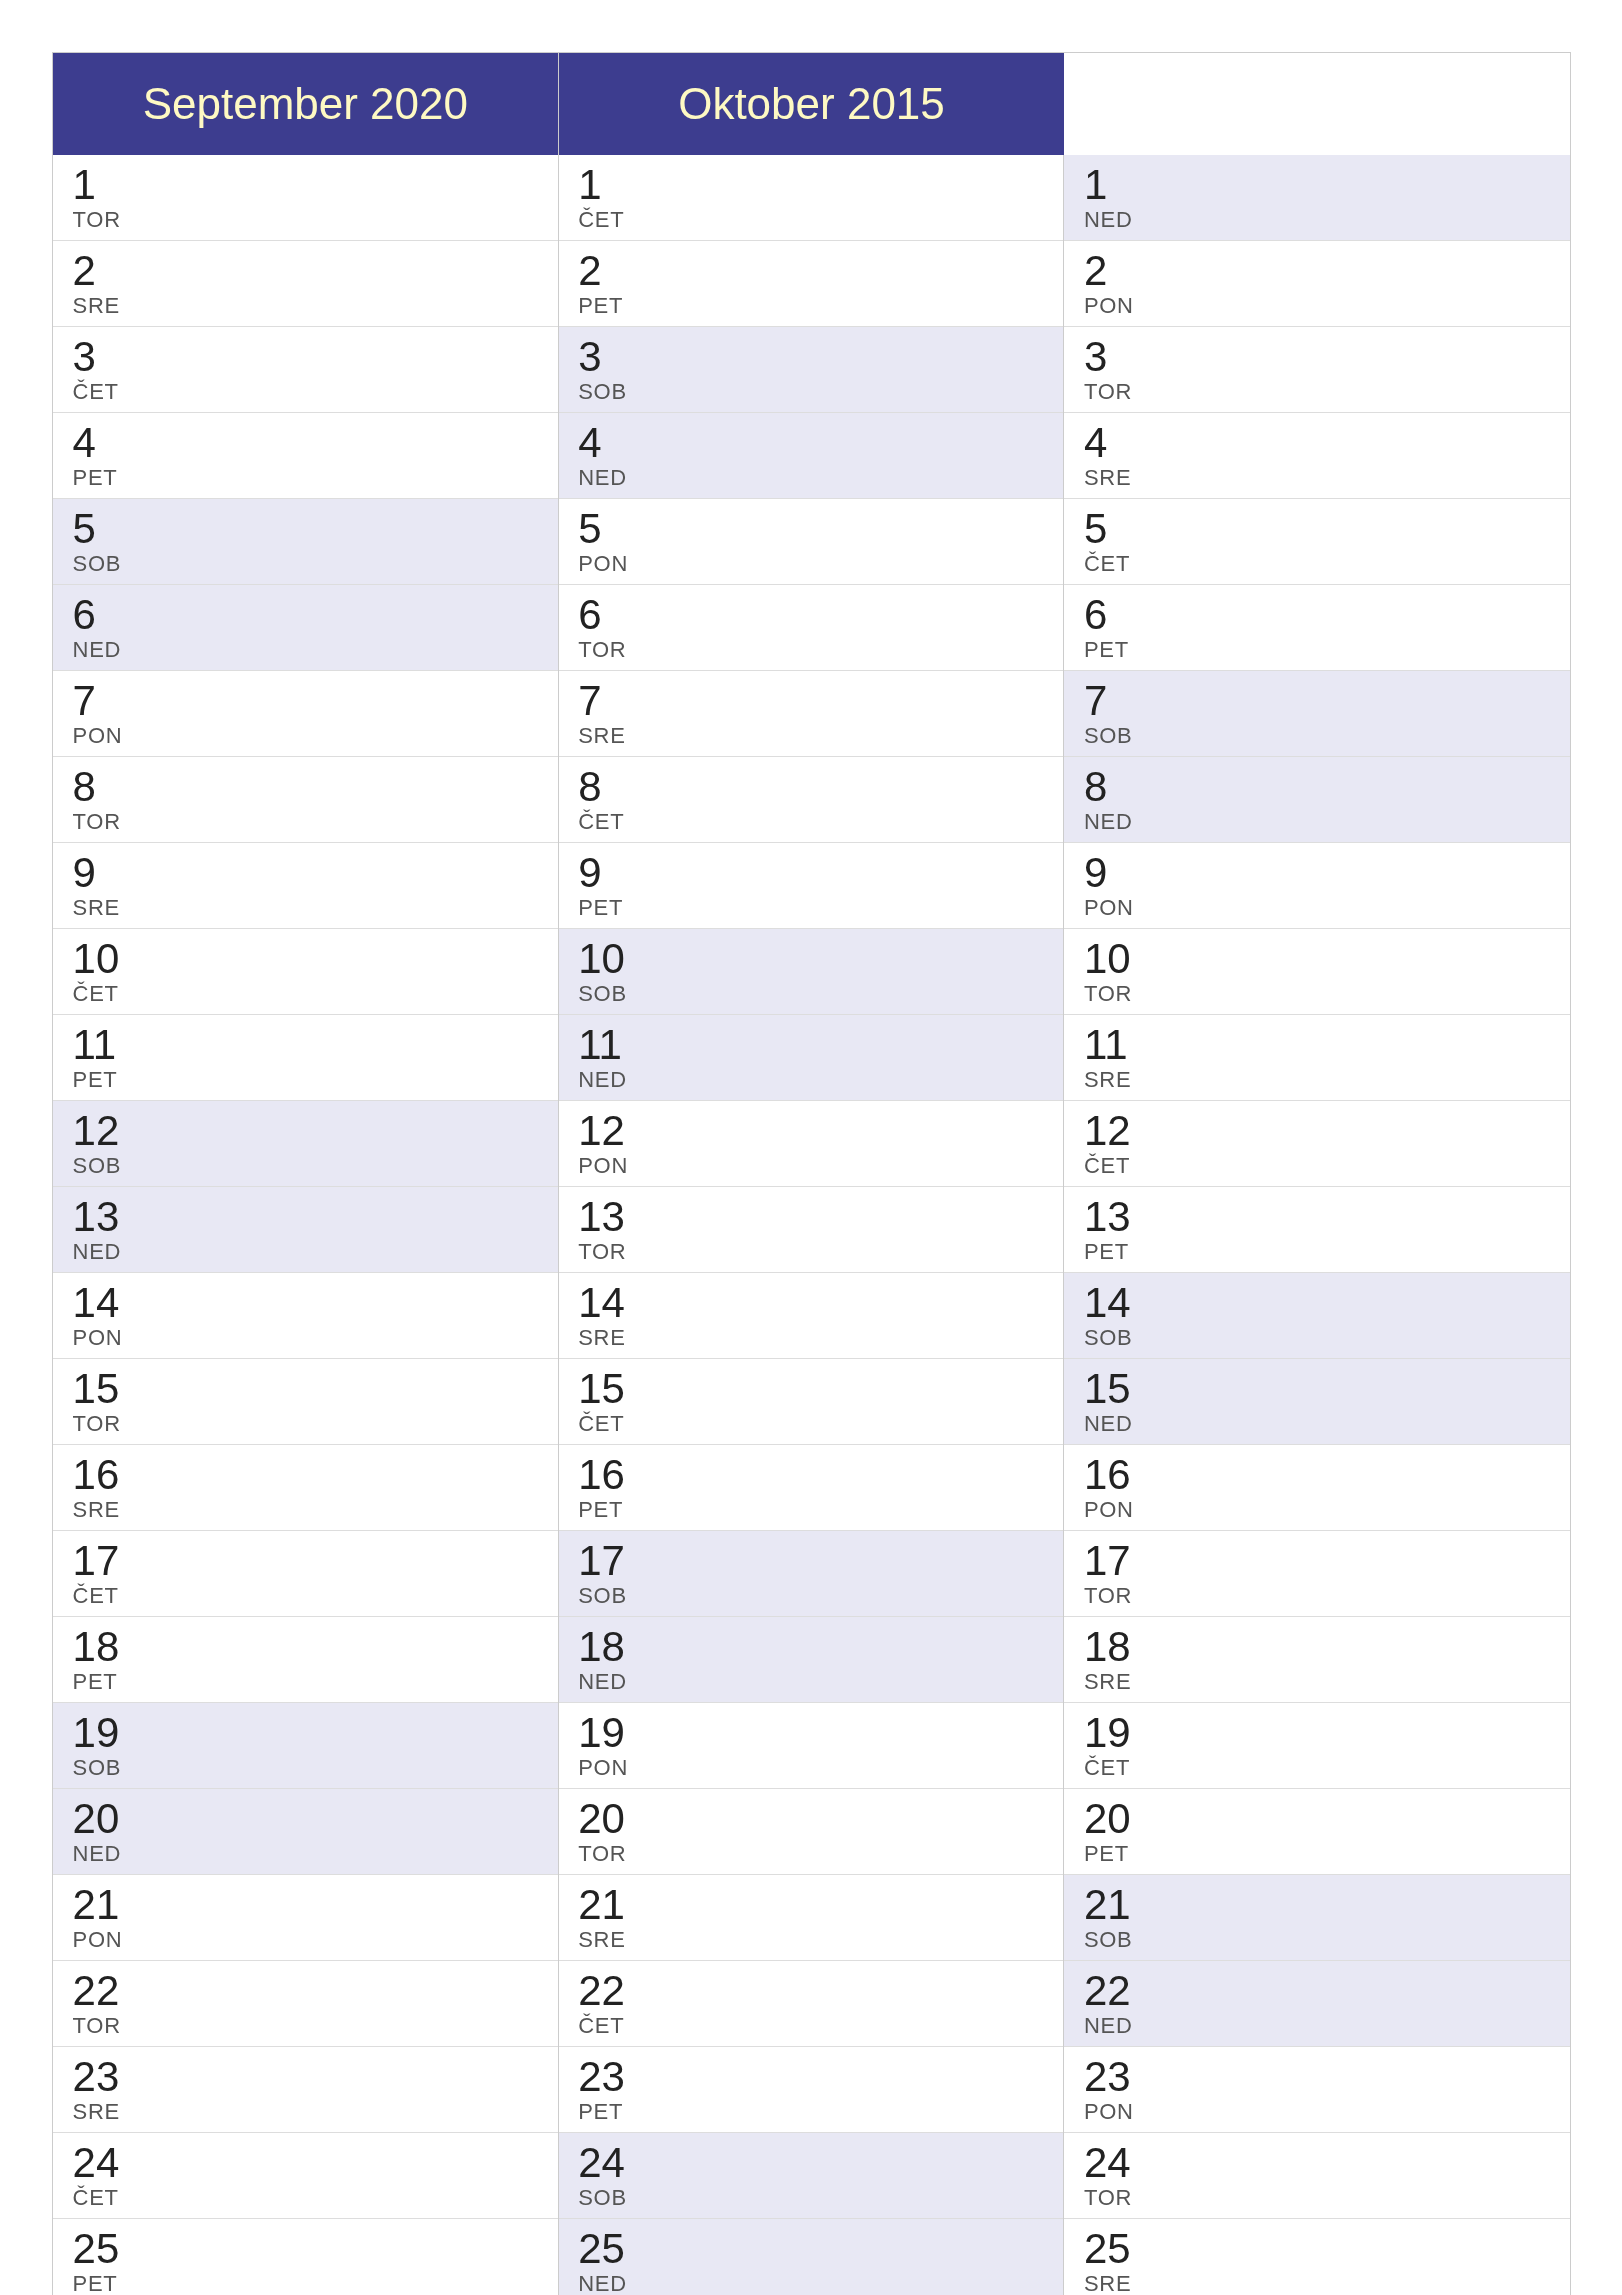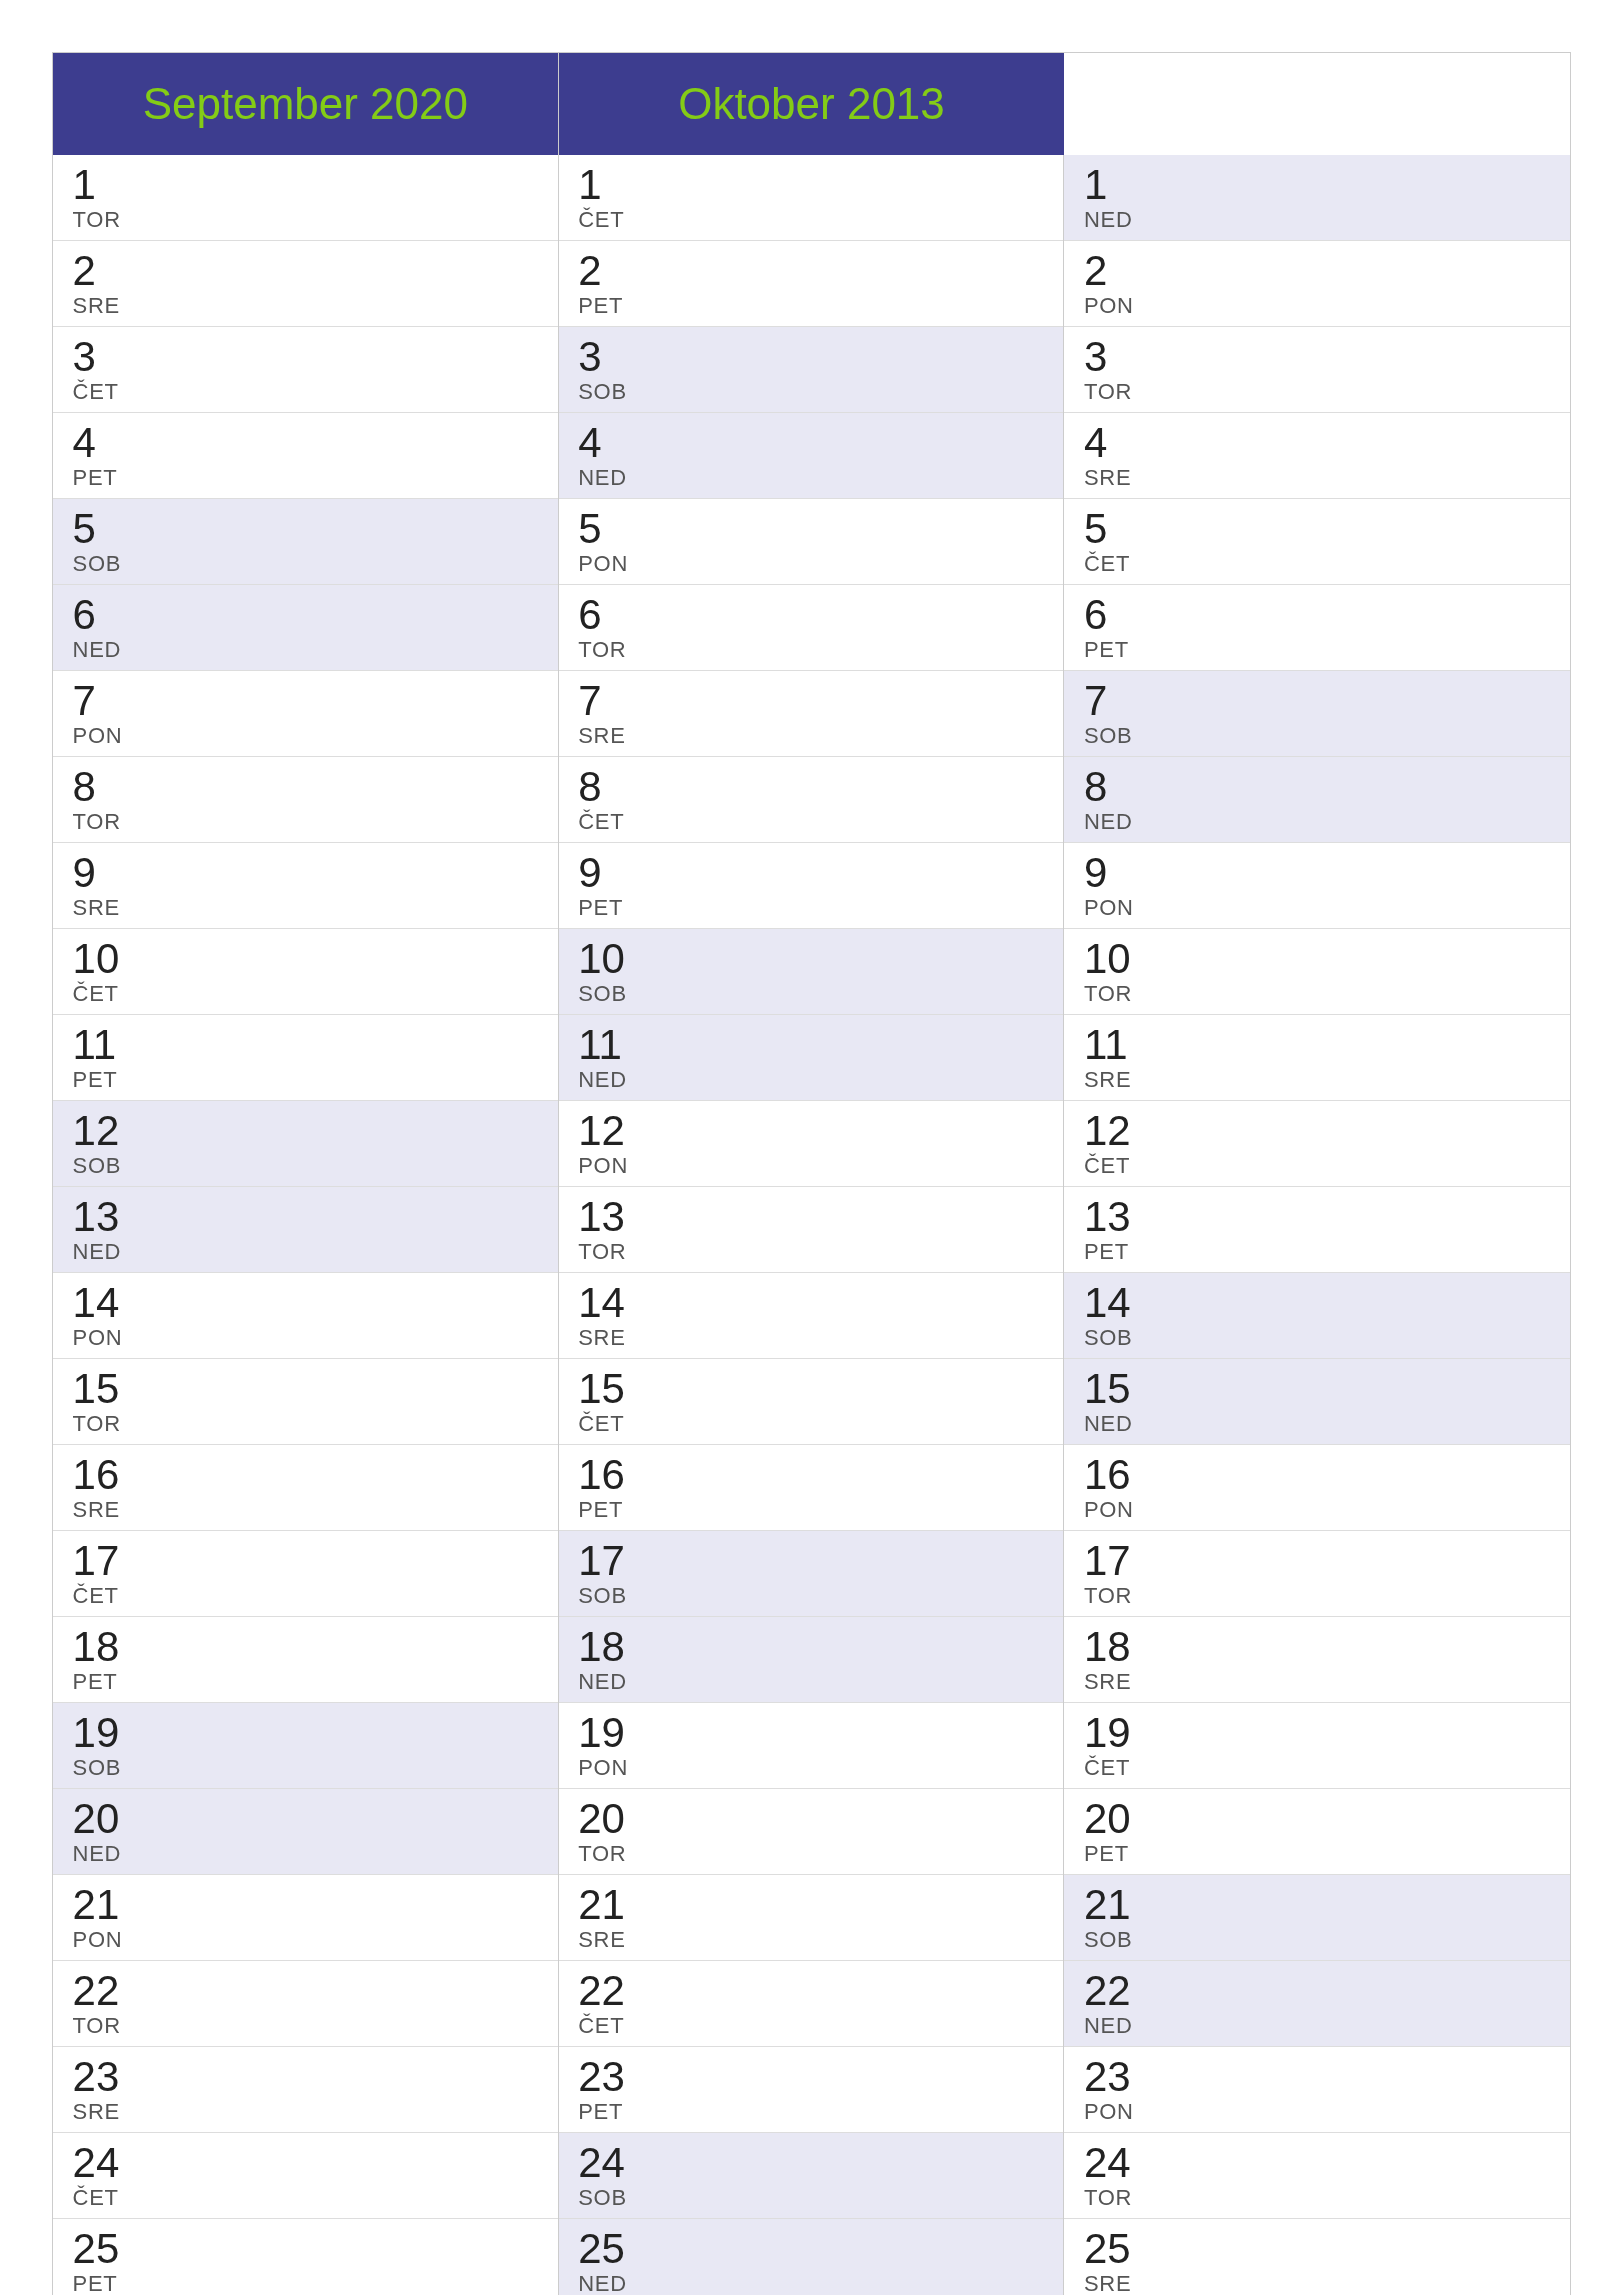--- a/index.html
+++ b/index.html
@@ -16,21 +16,21 @@
     .calendar-container {
       width: 100%;
       border: 1.3px solid #cccccc;
     }
     .month-headers {
       display: grid;
       grid-template-columns: 1fr 1fr 1fr;
     }
     .month-header {
       background: #3d3d8f;
-      color: #84cc16;
+      color: #fef9c3;
       text-align: center;
       font-size: 44px;
       font-weight: normal;
       padding: 26px 13px;
       border-right: 1.3px solid #cccccc;
     }
     .month-header:last-child {
       border-right: none;
     }
     .days-grid {
@@ -66,21 +66,21 @@
       letter-spacing: 0.7px;
       margin-top: 1.3px;
     }
   </style>
 </head>
 <body>
 
 <div class="calendar-container">
   <div class="month-headers">
     <div class="month-header">September 2020</div>
-    <div class="month-header">Oktober 2013</div>
+    <div class="month-header">Oktober 2015</div>
   </div>
   <div class="days-grid" id="days-grid">
 
   <div class="month-col">
         <div class="day-row">
           <div class="day-number">1</div>
           <div class="day-name">TOR</div>
         </div>
         <div class="day-row">
           <div class="day-number">2</div>

